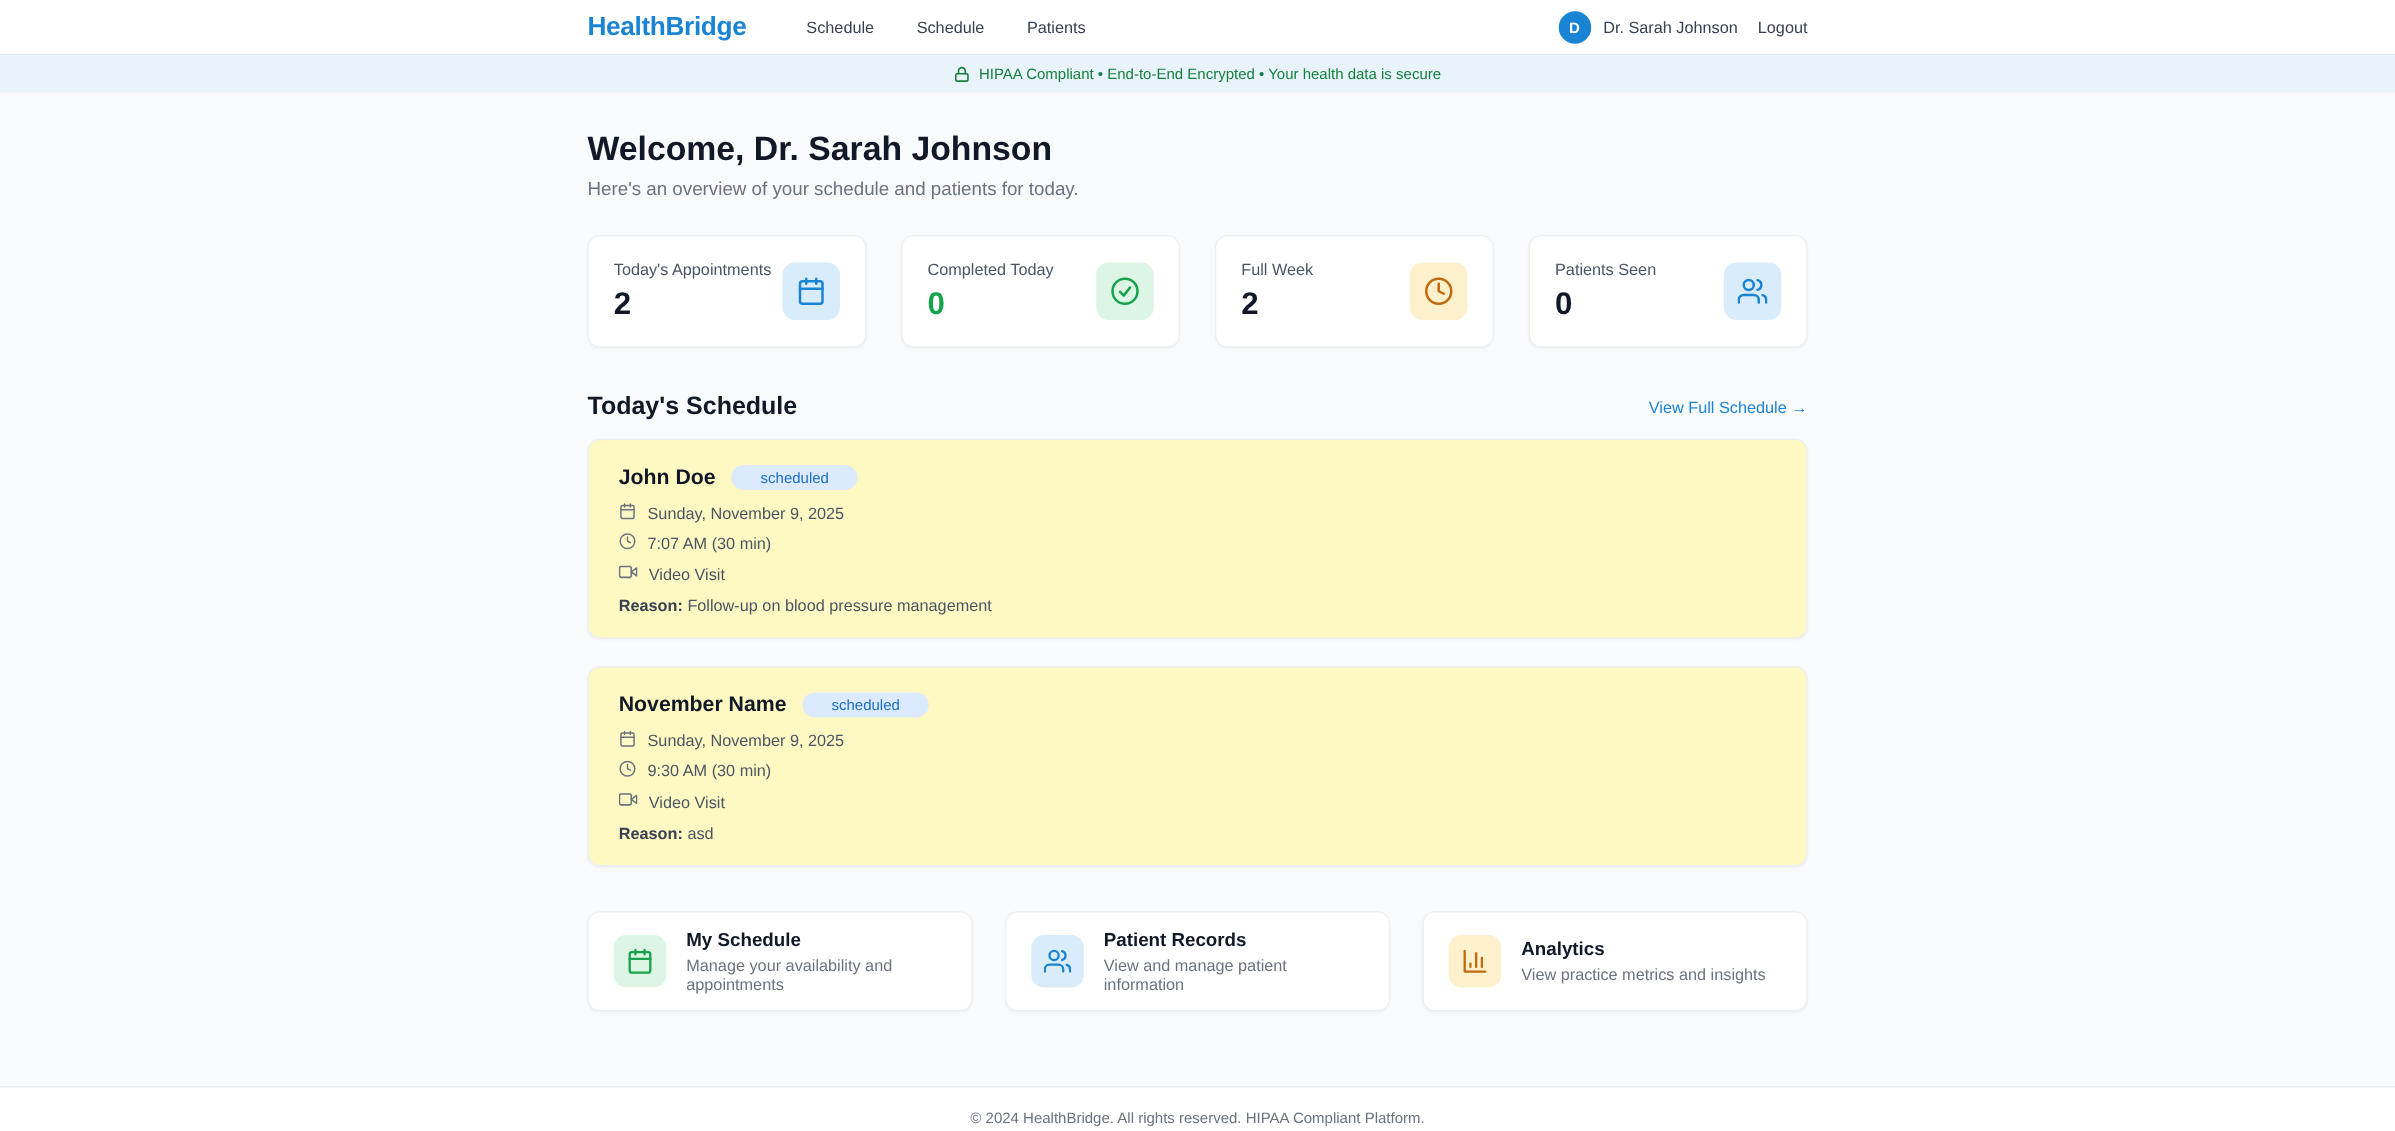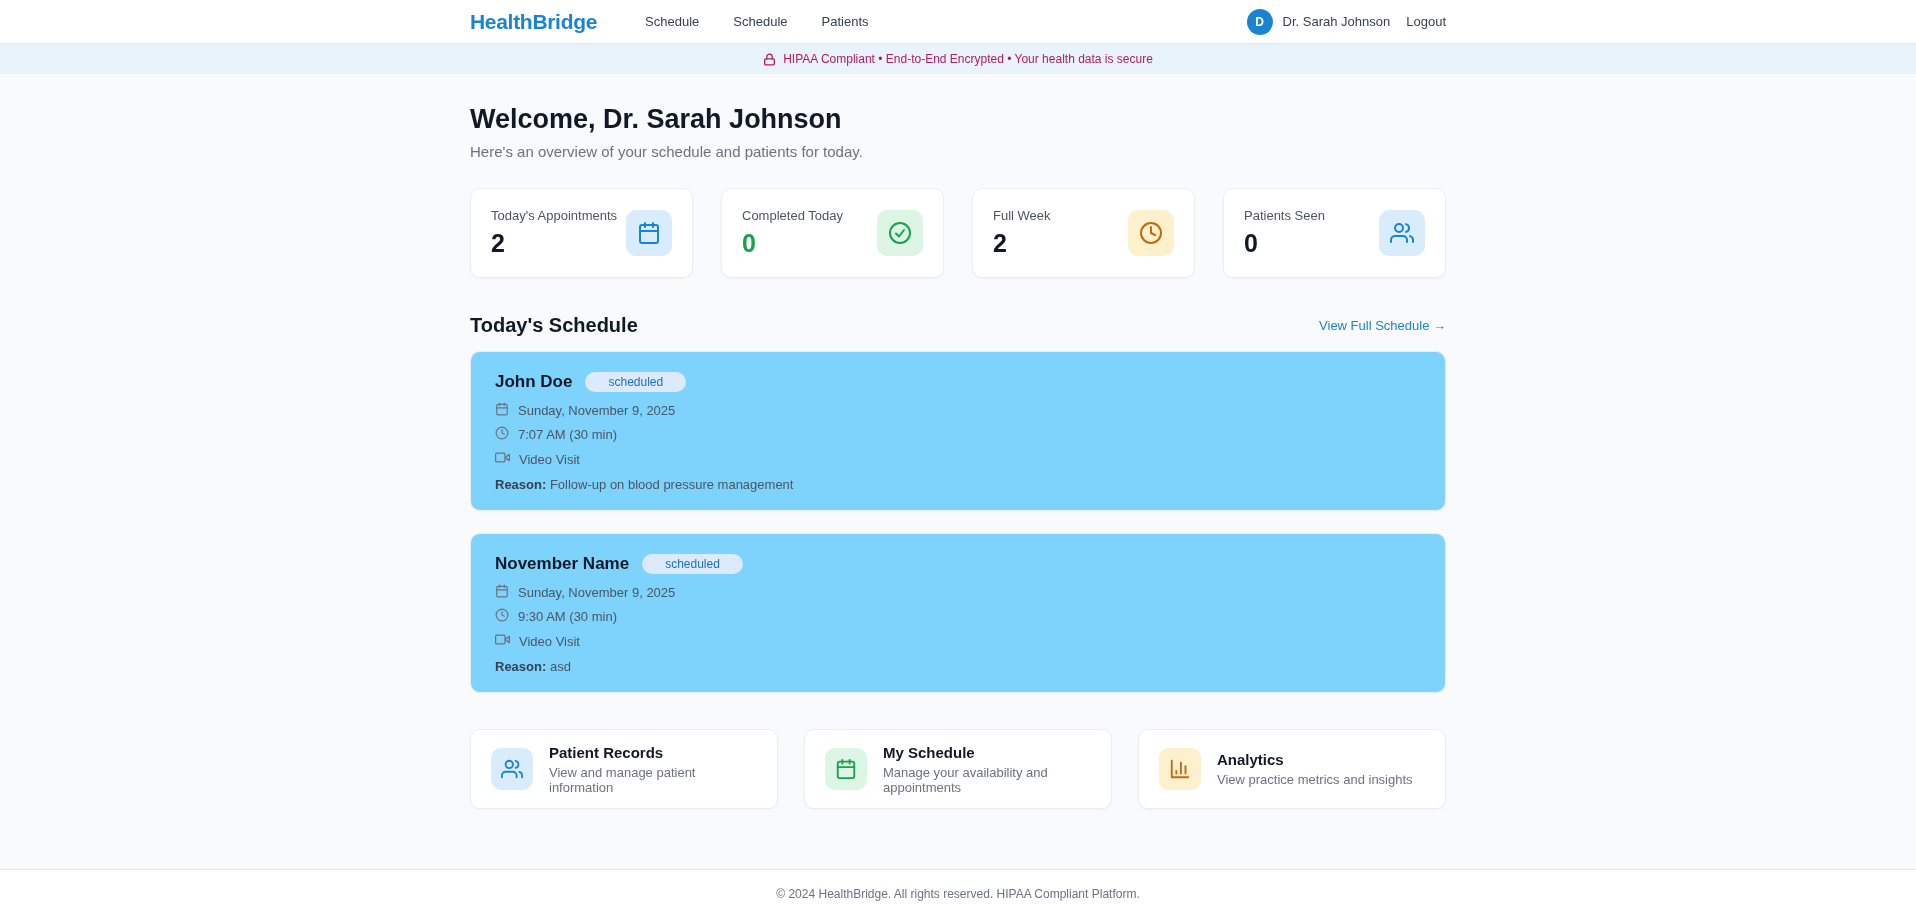--- a/index.html
+++ b/index.html
@@ -21,21 +21,21 @@
   .nav-link { font-size: 13px; color: #374151; cursor: pointer; }
   .nav-right { margin-left: auto; display: flex; align-items: center; gap: 10px; }
   .avatar { width: 26px; height: 26px; border-radius: 50%; background: #1a84d4; color: #fff;
             display: flex; align-items: center; justify-content: center; font-size: 12px; font-weight: bold; }
   .user-name { font-size: 13px; color: #374151; }
   .logout { font-size: 13px; color: #374151; cursor: pointer; margin-left: 6px; }
 
   
   .banner { background: #e9f3fc; padding: 8px 0; }
   .banner-inner { display: flex; align-items: center; justify-content: center; gap: 7px;
-                  color: #be185d; font-size: 12px; }
+                  color: #15803d; font-size: 12px; }
   .banner svg { display: block; }
 
   
   .welcome-title { font-size: 27px; font-weight: bold; margin: 30px 0 8px; color: #111827; }
   .welcome-subtitle { font-size: 15px; color: #6b7280; }
 
   
   .stats-grid { display: grid; grid-template-columns: repeat(4, 1fr); gap: 28px; margin-top: 28px; }
   .stat-card { background: #fff; border: 1px solid #eceef2; border-radius: 10px;
                padding: 16px 20px; display: flex; justify-content: space-between; align-items: center;
@@ -47,21 +47,21 @@
   .icon-box.blue  { background: #d9ecfb; color: #1a84d4; }
   .icon-box.green { background: #dcf5e5; color: #16a34a; }
   .icon-box.amber { background: #fcf0cd; color: #c2690c; }
 
   
   .section-head { display: flex; justify-content: space-between; align-items: center;
                   margin-top: 36px; margin-bottom: 14px; }
   .section-title { font-size: 20px; font-weight: bold; color: #111827; }
   .view-all { font-size: 13px; color: #1a84d4; cursor: pointer; }
 
-  .appt-card { background: #7dd3fc; border: 1px solid #eceef2; border-radius: 10px;
+  .appt-card { background: #fef9c3; border: 1px solid #eceef2; border-radius: 10px;
                padding: 20px 24px 18px; margin-bottom: 22px; box-shadow: 0 1px 2px rgba(16,24,40,0.04); }
   .appt-head { display: flex; align-items: center; gap: 13px; margin-bottom: 10px; }
   .patient-name { font-size: 17px; font-weight: bold; color: #111827; }
   .status-badge { background: #dbeafe; color: #1d6fc4; font-size: 12px; border-radius: 999px;
                   padding: 3px 23px; }
   .meta-row { display: flex; align-items: center; gap: 9px; color: #4b5563; font-size: 13px; margin: 7px 0; }
   .meta-row svg { color: #6b7280; flex: none; }
   .reason-row { font-size: 13px; color: #4b5563; margin-top: 9px; }
   .reason-label { font-weight: bold; color: #374151; }
 
@@ -257,46 +257,46 @@
     </div>
     <div class="reason-row">
       <span class="reason-label">Reason:</span>
       <span>asd</span>
     </div>
   </div>
 
   <div class="actions-grid">
 
     <div class="action-card">
+      <div class="action-icon icon-box green">
+        <svg width="22" height="22" viewBox="0 0 24 24" fill="none" stroke="currentColor" stroke-width="2" stroke-linecap="round" stroke-linejoin="round">
+          <rect x="3" y="4" width="18" height="18" rx="2"></rect>
+          <line x1="16" y1="2" x2="16" y2="6"></line>
+            <line x1="8" y1="2" x2="8" y2="6"></line>
+          <line x1="3" y1="10" x2="21" y2="10"></line>
+        </svg>
+      </div>
+      <div>
+        <div class="action-title">My Schedule</div>
+        <div class="action-subtitle">Manage your availability and appointments</div>
+      </div>
+    </div>
+
+    <div class="action-card">
       <div class="action-icon icon-box blue">
         <svg width="22" height="22" viewBox="0 0 24 24" fill="none" stroke="currentColor" stroke-width="2" stroke-linecap="round" stroke-linejoin="round">
           <path d="M17 21v-2a4 4 0 0 0-4-4H5a4 4 0 0 0-4 4v2"></path>
           <circle cx="9" cy="7" r="4"></circle>
           <path d="M23 21v-2a4 4 0 0 0-3-3.87"></path>
           <path d="M16 3.13a4 4 0 0 1 0 7.75"></path>
         </svg>
       </div>
       <div>
         <div class="action-title">Patient Records</div>
         <div class="action-subtitle">View and manage patient information</div>
-      </div>
-    </div>
-
-    <div class="action-card">
-      <div class="action-icon icon-box green">
-        <svg width="22" height="22" viewBox="0 0 24 24" fill="none" stroke="currentColor" stroke-width="2" stroke-linecap="round" stroke-linejoin="round">
-          <rect x="3" y="4" width="18" height="18" rx="2"></rect>
-          <line x1="16" y1="2" x2="16" y2="6"></line>
-            <line x1="8" y1="2" x2="8" y2="6"></line>
-          <line x1="3" y1="10" x2="21" y2="10"></line>
-        </svg>
-      </div>
-      <div>
-        <div class="action-title">My Schedule</div>
-        <div class="action-subtitle">Manage your availability and appointments</div>
       </div>
     </div>
 
     <div class="action-card">
       <div class="action-icon icon-box amber">
         <svg width="22" height="22" viewBox="0 0 24 24" fill="none" stroke="currentColor" stroke-width="2" stroke-linecap="round" stroke-linejoin="round">
           <path d="M3 3v18h18"></path>
           <path d="M18 17V9"></path>
           <path d="M13 17V5"></path>
           <path d="M8 17v-3"></path>

